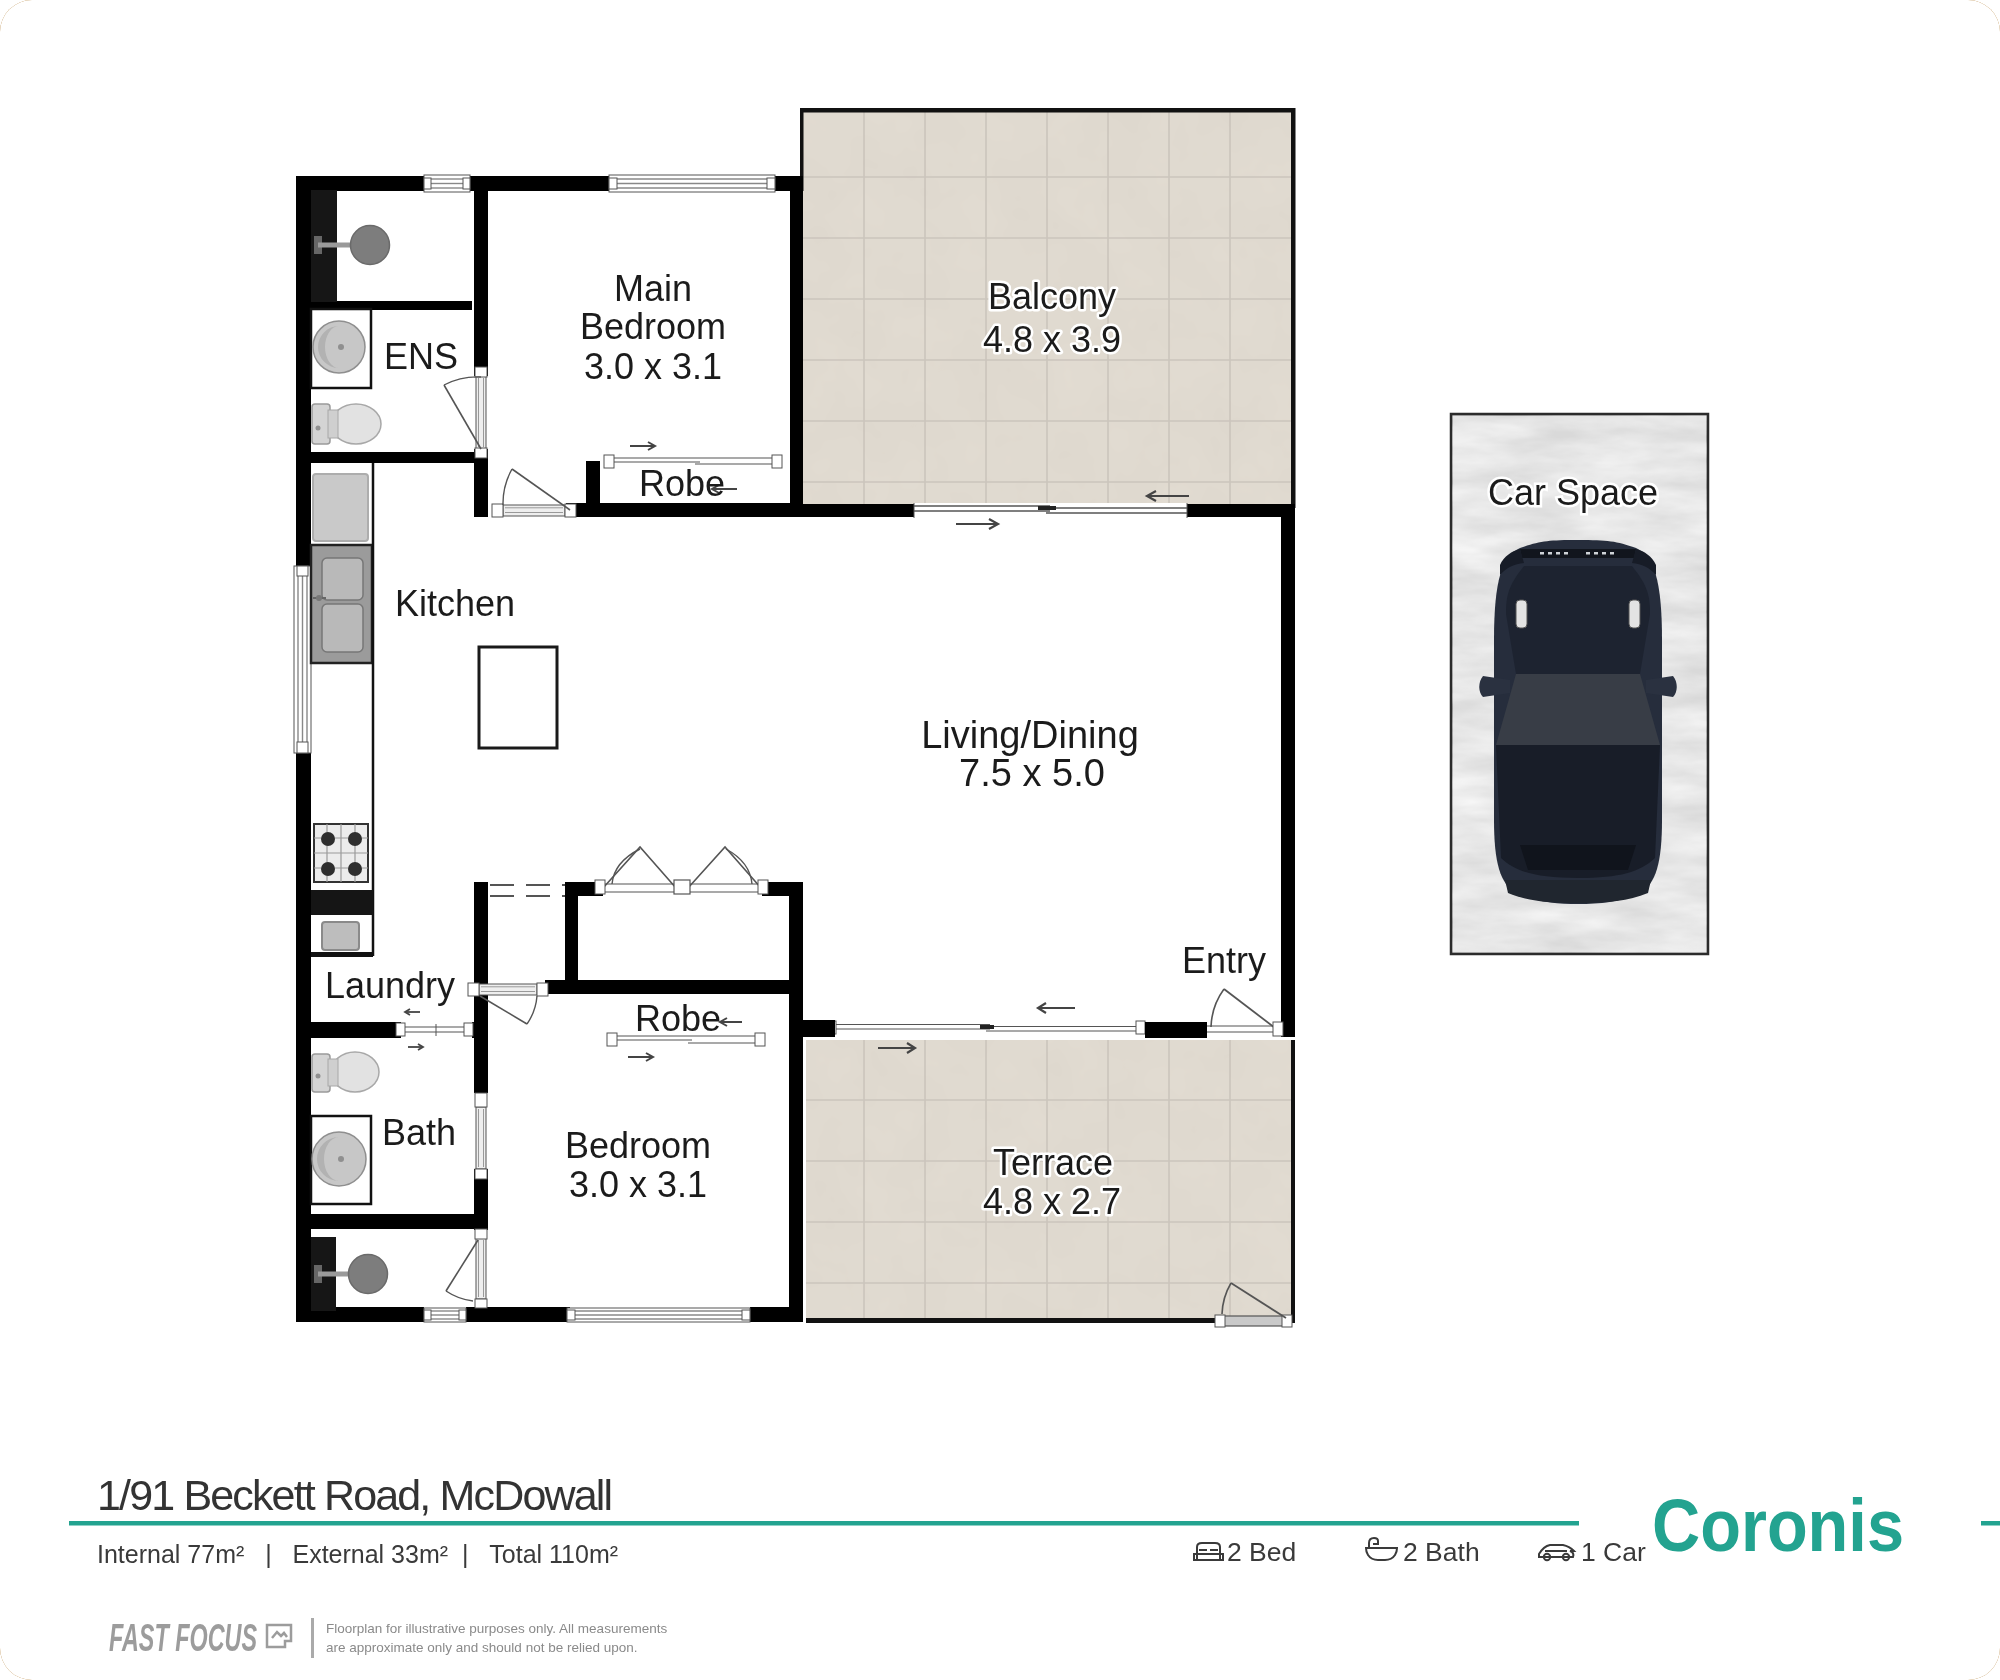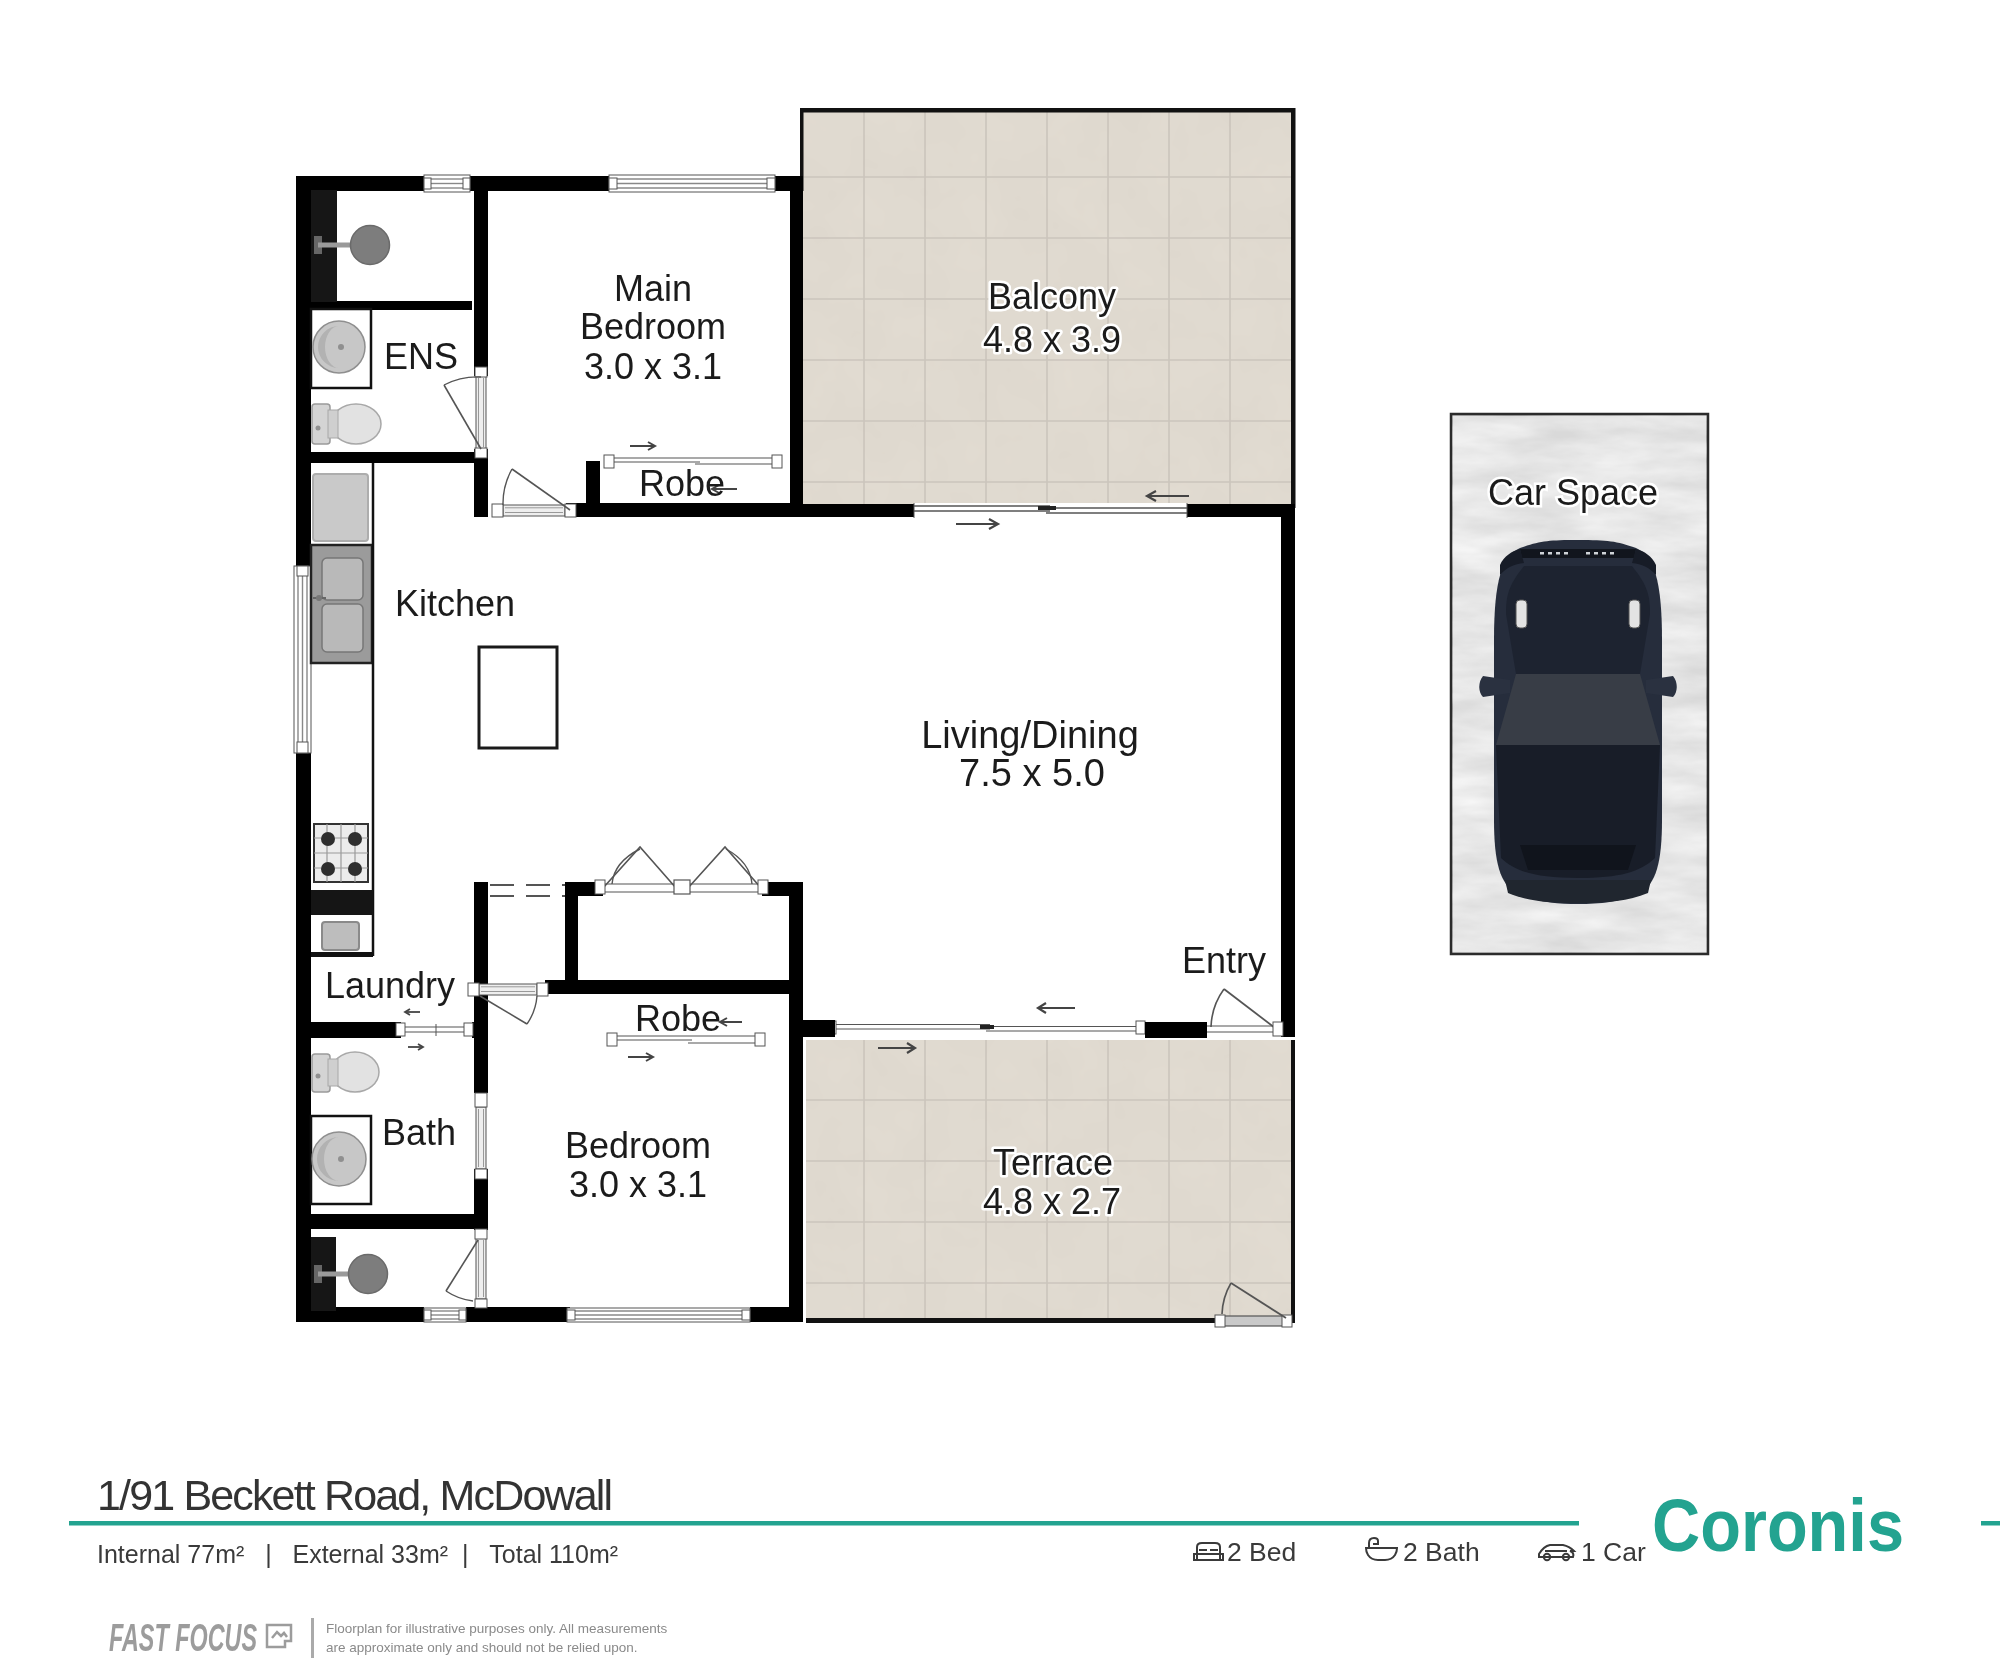--- a/index.html
+++ b/index.html
@@ -1,16 +1,16 @@
 <!DOCTYPE html>
 <html><head>
 <meta charset="utf-8">
 <style>
   html,body{margin:0;padding:0;background:#ffffff;}
-  #page{width:2000px;height:1680px;position:relative;background:#a16207;overflow:hidden;}
+  #page{width:2000px;height:1680px;position:relative;background:#a16207;overflow:hidden;border-radius:32px;}
   svg text{font-family:"Liberation Sans",sans-serif;}
 </style>
 </head>
 <body>
 <div id="page">
 <svg width="2000" height="1680" viewBox="0 0 2000 1680">
 <defs>
   <filter id="concrete" x="0" y="0" width="100%" height="100%" color-interpolation-filters="sRGB">
     <feTurbulence type="fractalNoise" baseFrequency="0.012 0.045" numOctaves="4" seed="7" result="n"></feTurbulence>
     <feColorMatrix in="n" type="matrix" values="0 0 0 0 0.97  0 0 0 0 0.97  0 0 0 0 0.97  1.3 0 0 0 -0.2"></feColorMatrix>

